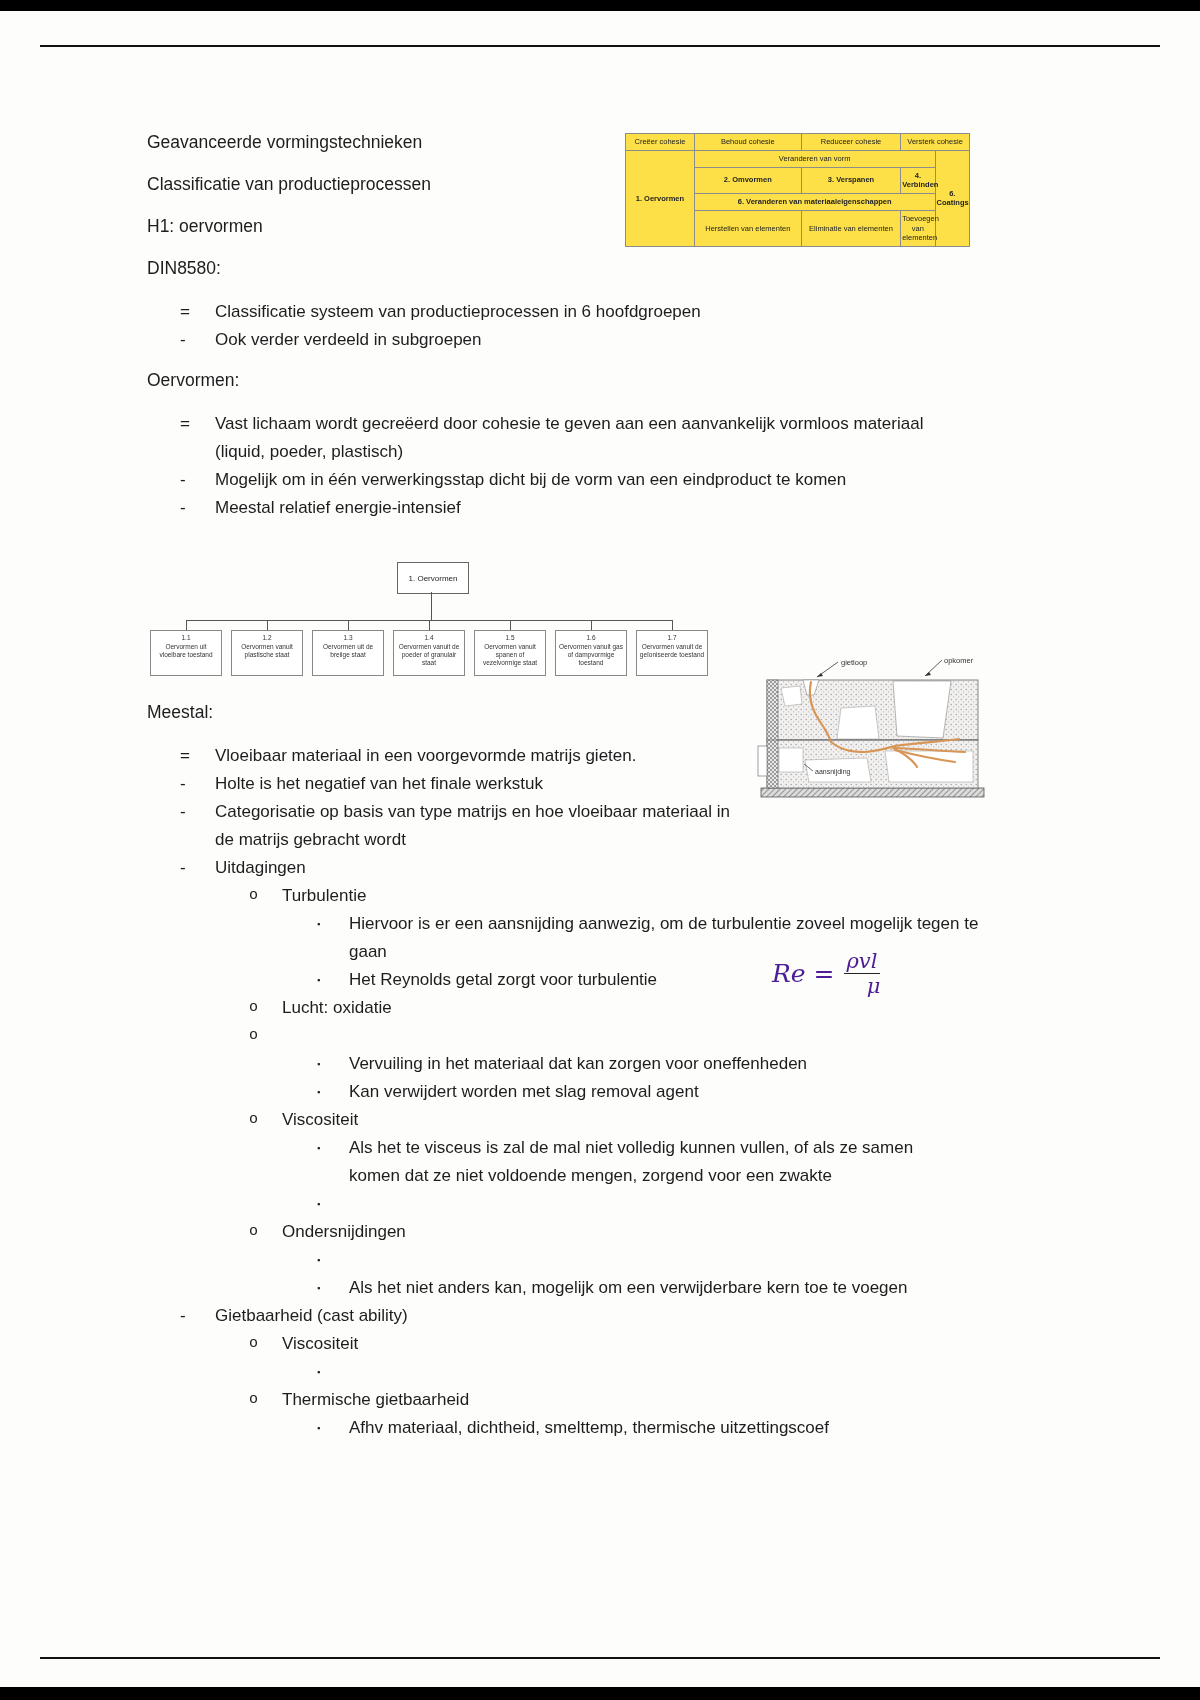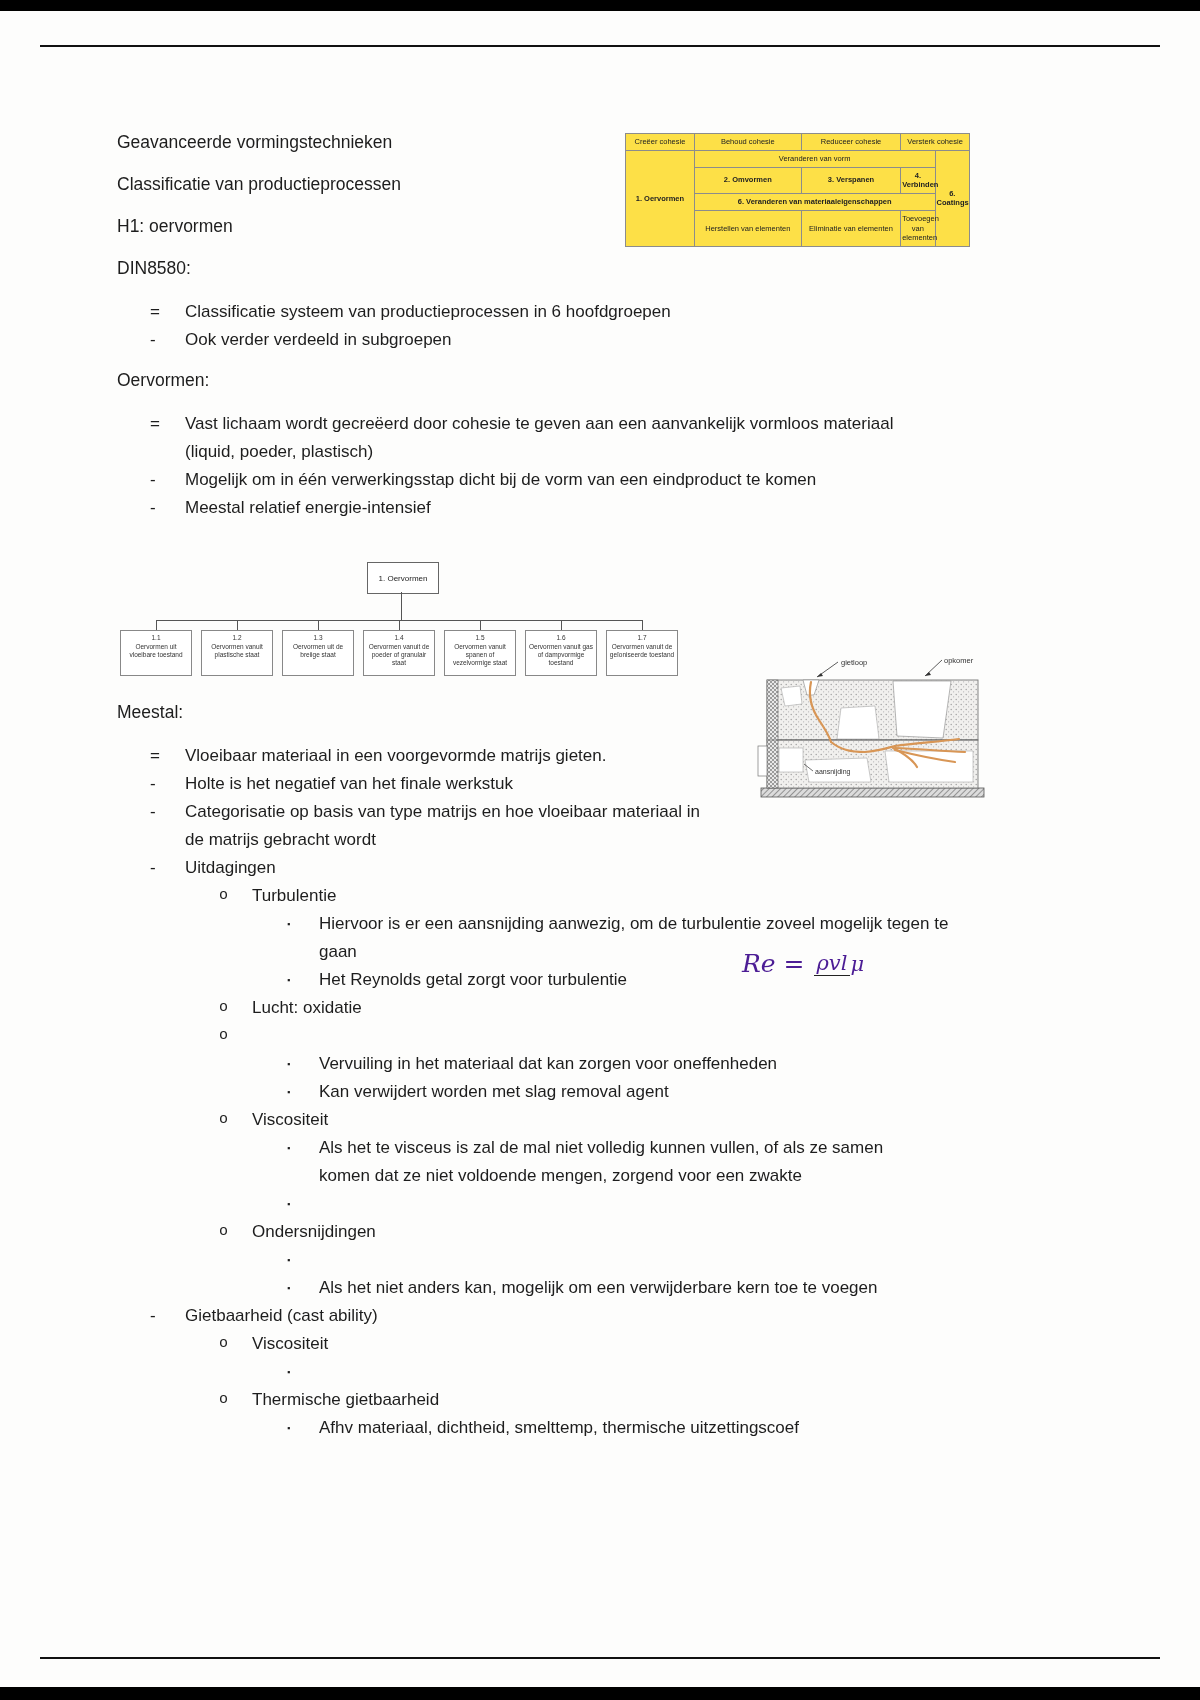--- a/index.html
+++ b/index.html
@@ -5,21 +5,21 @@
   html,body{margin:0;padding:0;}
   .page{position:relative;width:1200px;height:1700px;background:#fdfdfc;overflow:hidden;
         font-family:"Liberation Sans",sans-serif;color:#1d1d1d;}
   .bar{position:absolute;left:0;right:0;background:#000;}
   .bar-top{top:0;height:11px;}
   .bar-bottom{bottom:0;height:13px;}
   .rule{position:absolute;left:40px;right:40px;height:2px;background:#111;}
   .rule-top{top:45px;}
   .rule-bottom{top:1657px;}
 
-  .content{position:absolute;left:117px;top:128px;width:870px;}
+  .content{position:absolute;left:147px;top:128px;width:870px;}
   .hd{font-size:17.5px;line-height:28px;margin:0 0 14px 0;}
   .list{margin:16px 0 12px 0;}
   .li{display:flex;position:relative;font-size:17px;line-height:28px;}
   .marker{flex:0 0 auto;}
   .li-text{flex:1 1 auto;}
   .l1{padding-left:33px;}  .l1 .marker{width:35px;}
   .l2{padding-left:102px;} .l2 .marker{width:33px;font-family:"Liberation Mono",monospace;font-size:15px;}
   .l3{padding-left:170px;} .l3 .marker{width:32px;font-size:9px;line-height:28px;}
   .w760{max-width:760px;} .w520{max-width:520px;} .w630{max-width:630px;}
   .w610{max-width:610px;} .w600{max-width:600px;}
@@ -40,21 +40,21 @@
          padding:3px 2px;font-size:6.5px;line-height:8px;text-align:center;color:#333;}
   .tnum{margin-bottom:1px;}
 
   
   .cast{position:absolute;left:745px;top:648px;width:245px;height:168px;}
 
   
   .formula{position:absolute;left:625px;top:-16px;display:flex;align-items:center;gap:9px;
            font-family:"DejaVu Serif",serif;font-style:italic;color:#4c1d95;}
   .f-lhs{font-size:25px;}
-  .frac{display:inline-flex;flex-direction:row;align-items:flex-start;font-size:21px;line-height:1.05;}
+  .frac{display:inline-flex;flex-direction:column;align-items:flex-end;font-size:21px;line-height:1.05;}
   .f-num{border-bottom:1.6px solid #222;padding:0 3px 1px 3px;}
   .f-den{padding-top:1px;}
 </style>
 </head>
 <body>
 
 <div class="page">
   <div class="bar bar-top"></div>
   <div class="rule rule-top"></div>
   <div class="rule rule-bottom"></div>

